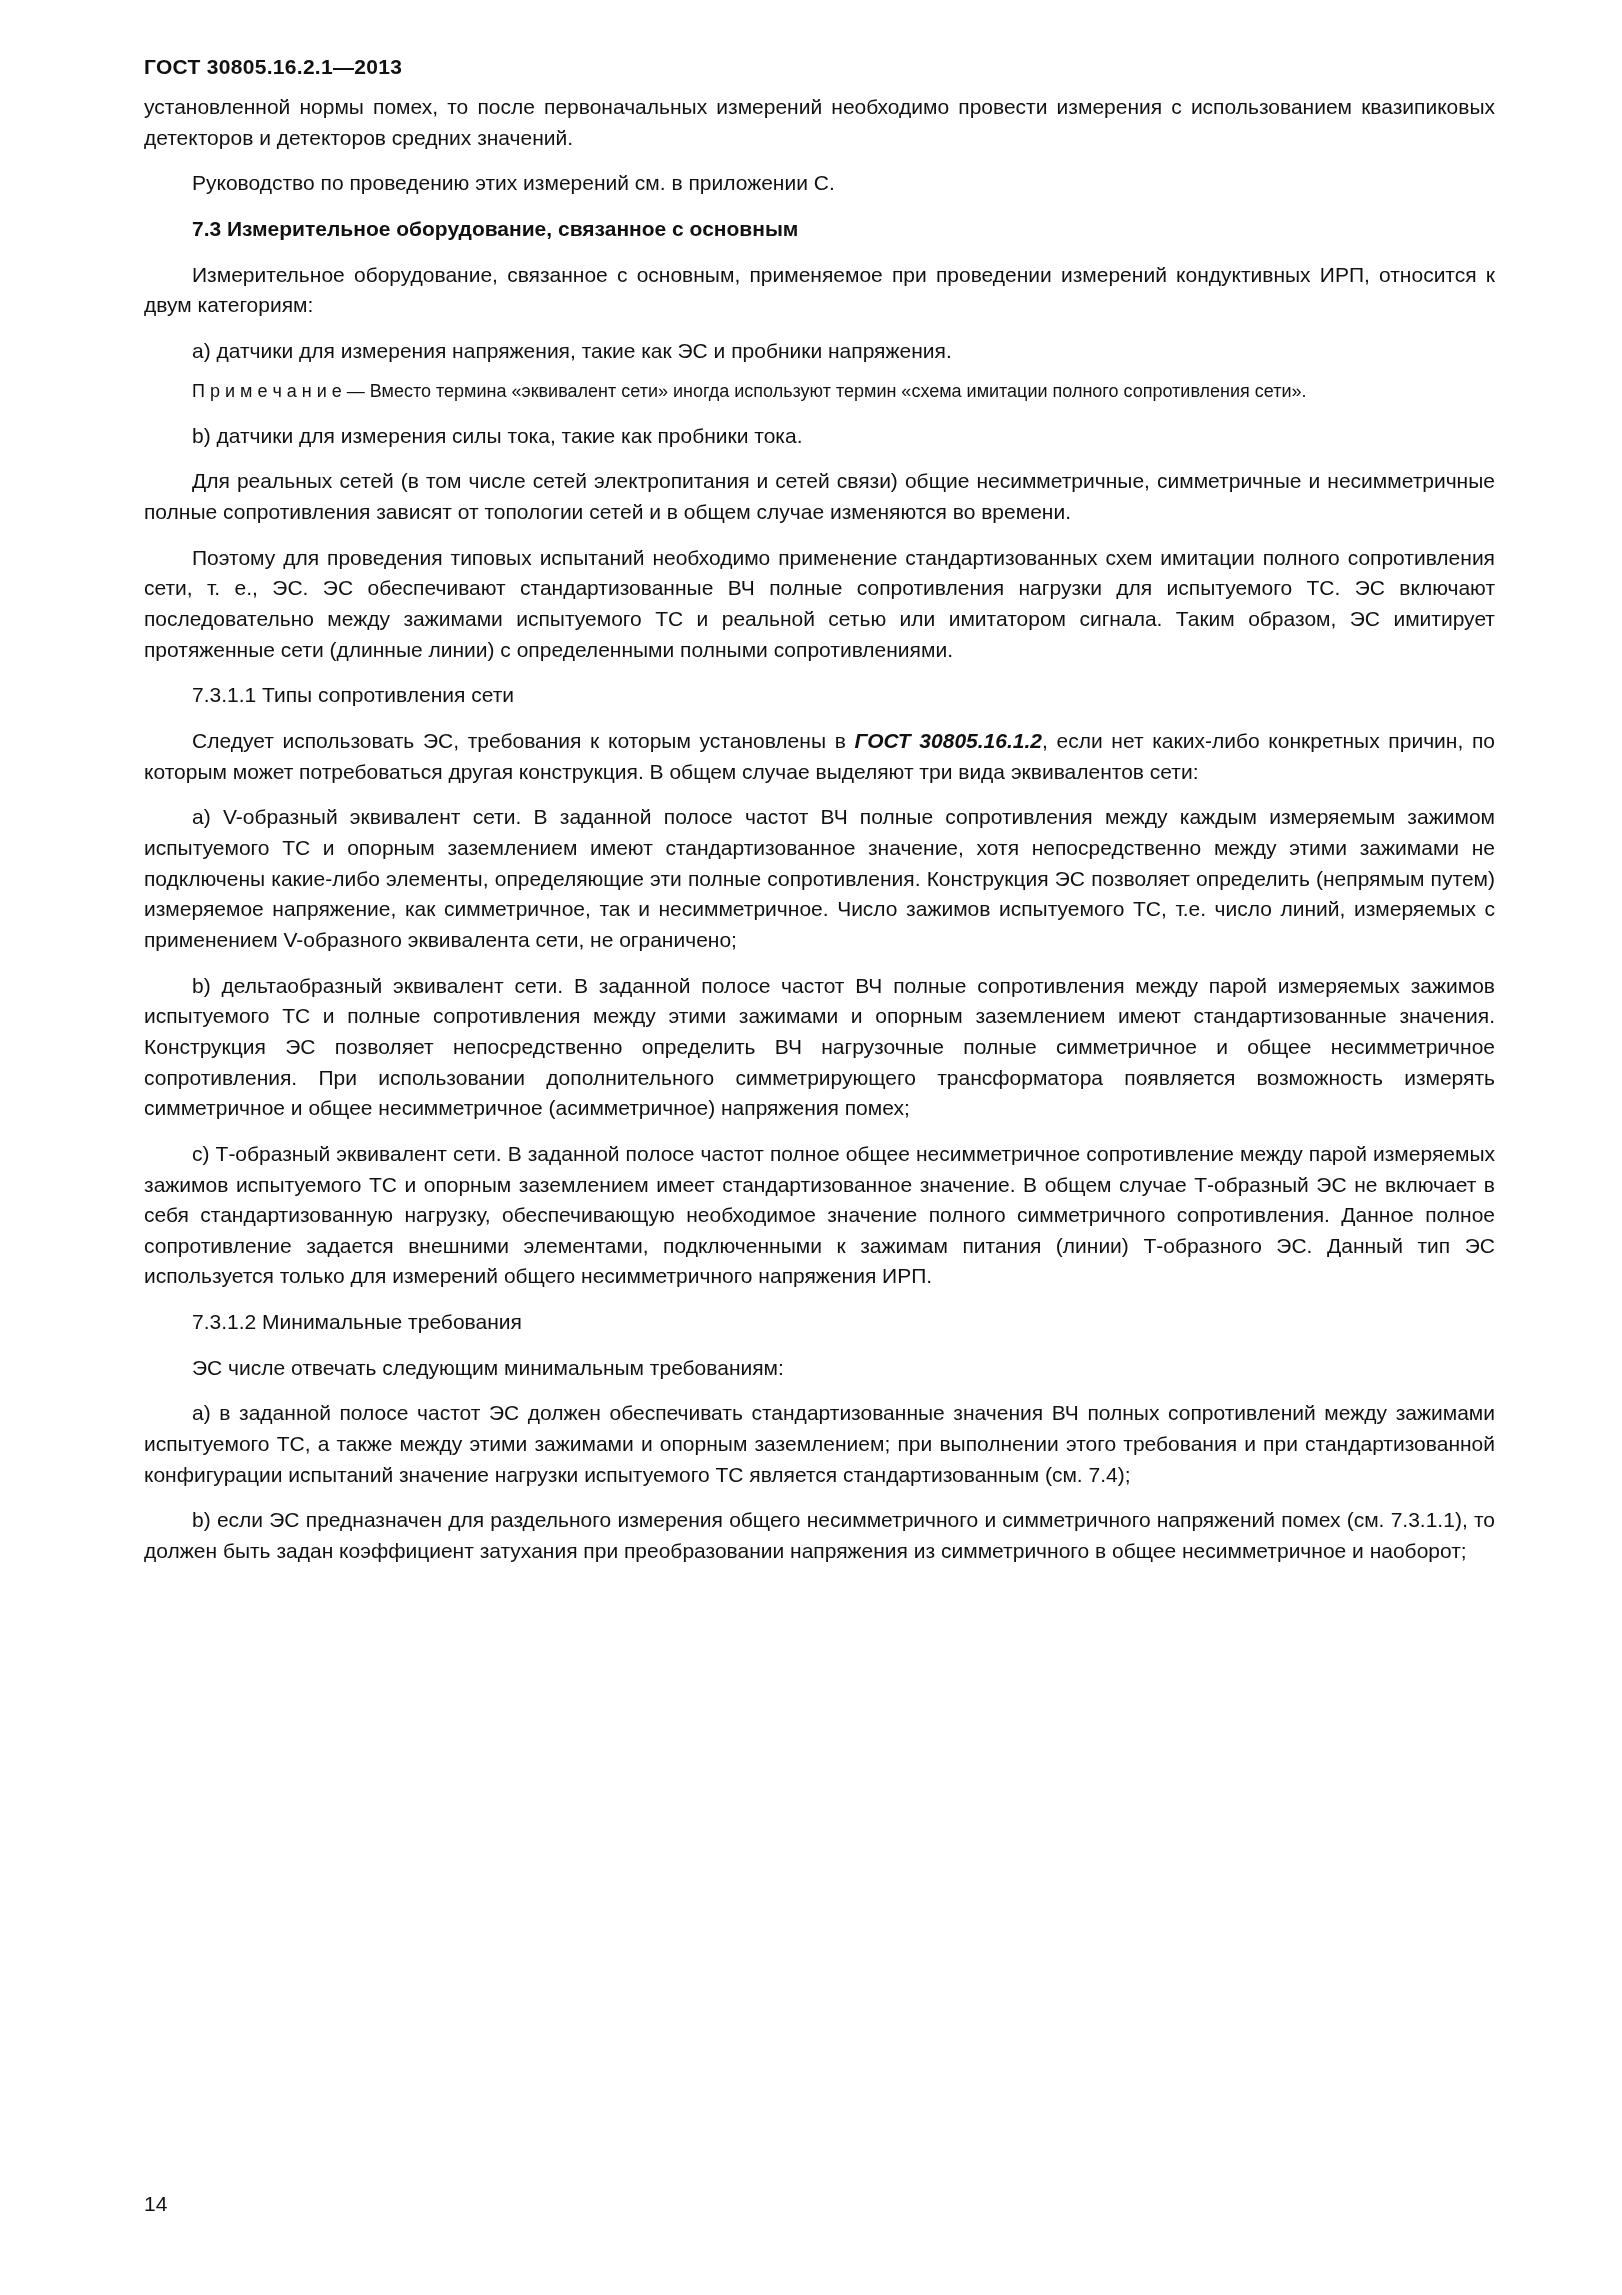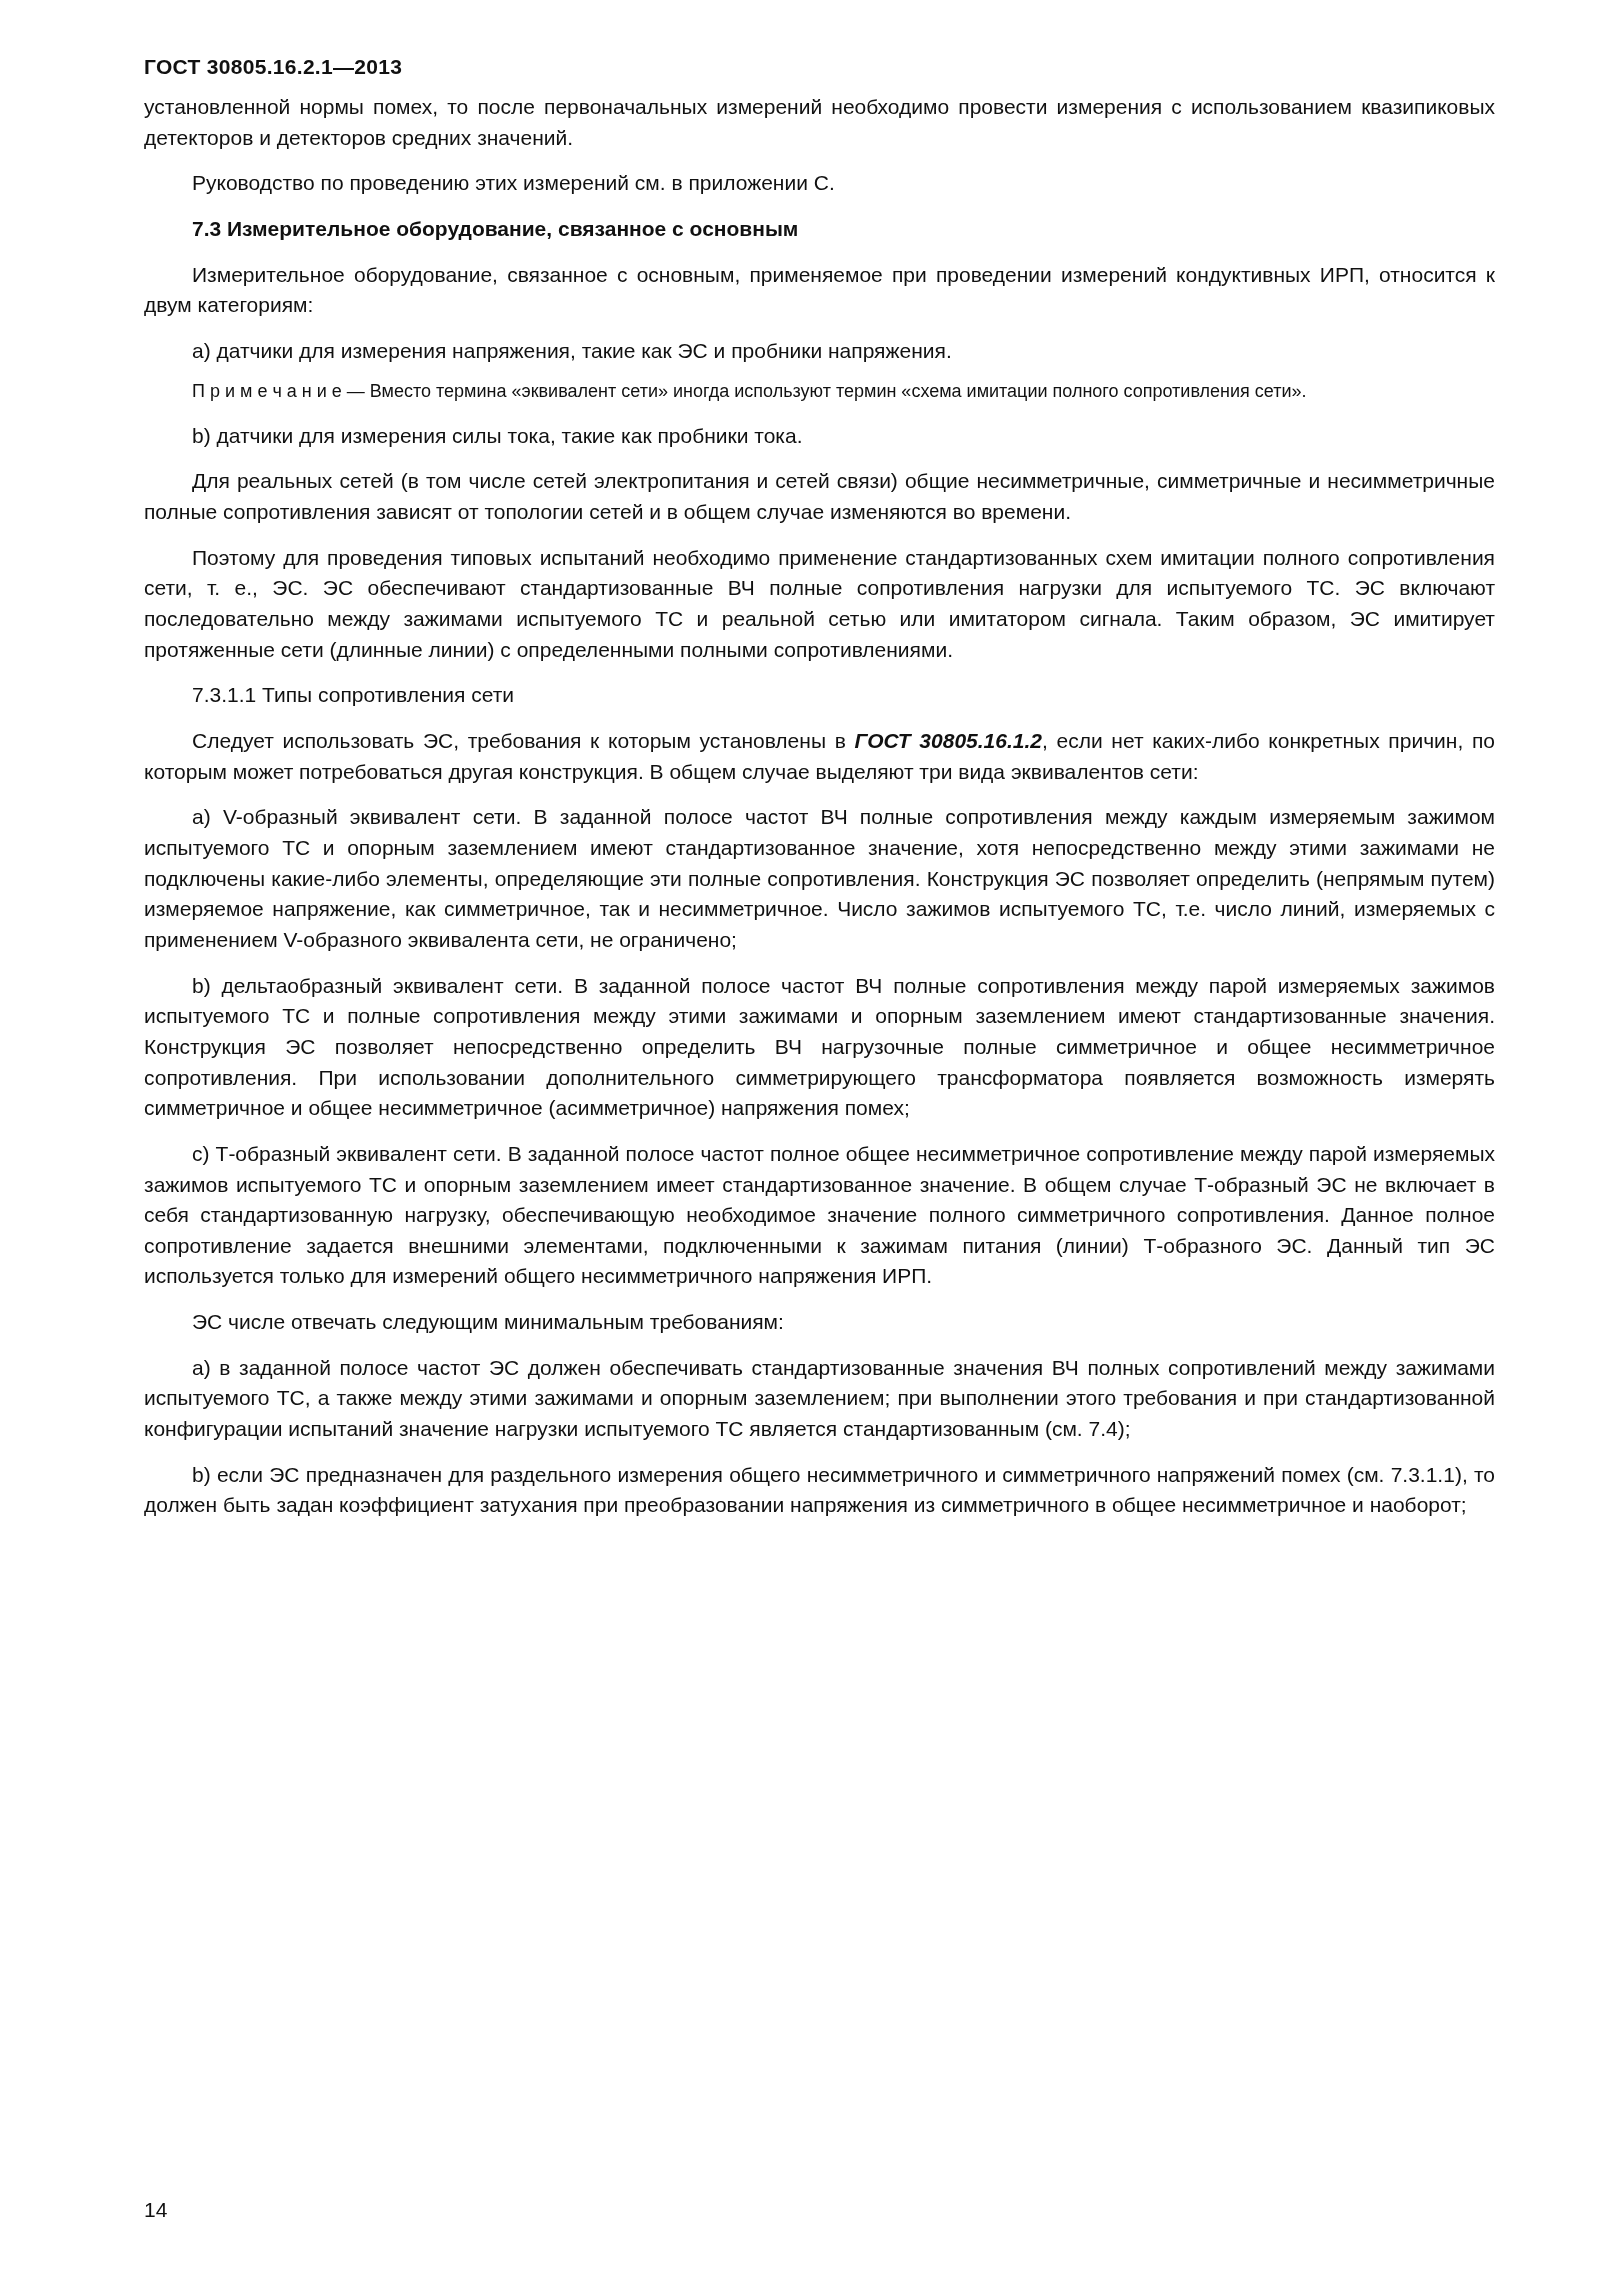--- a/index.html
+++ b/index.html
@@ -41,21 +41,21 @@
   .para.indent { text-indent: 48px; margin-top: 15px; }
   .para.heading { font-weight: bold; }
   .para.note {
     font-size: 18px;
     line-height: 1.58;
     margin: 10.7px 0 9.4px 0;
   }
   .page-number {
     position: absolute;
     left: 144px;
-    bottom: 73px;
+    bottom: 79px;
     font-size: 21px;
   }
 </style>
 </head>
 <body>
 
 <div class="page">
   <div class="doc-header">ГОСТ 30805.16.2.1—2013</div>
 
   <div class="doc-body">
@@ -66,20 +66,21 @@
       <p class="para body indent"><span>a)  датчики  для измерения напряжения, такие как ЭС  и пробники напряжения.</span></p>
       <p class="para note indent"><span>П р и м е ч а н и е   —   Вместо термина «эквивалент сети» иногда  используют  термин  «схема имитации полного  сопротивления  сети».</span></p>
       <p class="para body indent"><span>b) датчики для измерения  силы тока, такие как пробники тока.</span></p>
       <p class="para body indent"><span>Для реальных сетей (в том числе сетей  электропитания и сетей связи) общие несимметричные, симметричные и несимметричные полные сопротивления  зависят от топологии сетей  и в общем случае изменяются во времени.</span></p>
       <p class="para body indent"><span>Поэтому для проведения типовых испытаний необходимо применение  стандартизованных схем имитации полного сопротивления сети, т. е., ЭС. ЭС обеспечивают стандартизованные ВЧ полные сопротивления нагрузки для испытуемого ТС.  ЭС включают последовательно между зажимами испытуемого ТС  и реальной сетью или имитатором сигнала. Таким образом, ЭС имитирует протяженные сети (длинные линии) с определенными полными сопротивлениями.</span></p>
       <p class="para body indent"><span>7.3.1.1 Типы сопротивления сети</span></p>
       <p class="para body indent"><span>Следует использовать ЭС, требования к которым установлены в  </span><span style="font-weight: bold; font-style: italic;">ГОСТ 30805.16.1.2</span><span>, если нет каких-либо конкретных причин, по которым может потребоваться другая конструкция. В общем случае выделяют три вида эквивалентов сети:</span></p>
       <p class="para body indent"><span>a) V-образный эквивалент сети.  В заданной полосе частот ВЧ полные сопротивления между каждым измеряемым зажимом испытуемого ТС  и опорным заземлением имеют стандартизованное значение, хотя непосредственно между этими зажимами не подключены какие-либо элементы, определяющие эти полные сопротивления. Конструкция ЭС позволяет определить  (непрямым путем)  измеряемое напряжение, как симметричное, так и  несимметричное. Число  зажимов испытуемого ТС, т.е. число линий, измеряемых с применением V-образного эквивалента сети, не ограничено;</span></p>
       <p class="para body indent"><span>b) дельтаобразный эквивалент сети.  В  заданной полосе частот ВЧ полные сопротивления  между парой  измеряемых зажимов испытуемого ТС и полные сопротивления  между этими зажимами и опорным заземлением имеют стандартизованные значения. Конструкция  ЭС  позволяет непосредственно определить  ВЧ нагрузочные полные симметричное и общее  несимметричное сопротивления.  При использовании дополнительного симметрирующего  трансформатора появляется возможность измерять симметричное и общее несимметричное (асимметричное) напряжения помех;</span></p>
       <p class="para body indent"><span>c) Т-образный эквивалент сети. В заданной полосе частот полное общее несимметричное сопротивление между парой измеряемых зажимов испытуемого ТС и  опорным заземлением  имеет  стандартизованное  значение. В общем случае Т-образный ЭС не включает в себя  стандартизованную нагрузку, обеспечивающую необходимое значение  полного  симметричного  сопротивления. Данное полное  сопротивление задается внешними   элементами,   подключенными  к  зажимам   питания   (линии)  Т-образного  ЭС. Данный тип ЭС используется только для измерений общего несимметричного напряжения ИРП.</span></p>
+      <p class="para body indent"><span>7.3.1.2 Минимальные требования</span></p>
       <p class="para body indent"><span>ЭС числе отвечать следующим минимальным требованиям:</span></p>
       <p class="para body indent"><span>a) в  заданной  полосе частот ЭС должен обеспечивать стандартизованные значения  ВЧ полных сопротивлений  между зажимами испытуемого ТС, а также между этими зажимами и опорным заземлением; при выполнении этого требования и при стандартизованной конфигурации испытаний значение нагрузки испытуемого  ТС является стандартизованным  (см. 7.4);</span></p>
       <p class="para body indent"><span>b) если ЭС предназначен для раздельного измерения общего несимметричного и  симметричного напряжений  помех  (см. 7.3.1.1), то должен быть задан коэффициент затухания при преобразовании напряжения из симметричного в общее несимметричное и наоборот;</span></p>
     </div>
 
   <div class="page-number">14</div>
 </div>
 
 
 </body></html>

